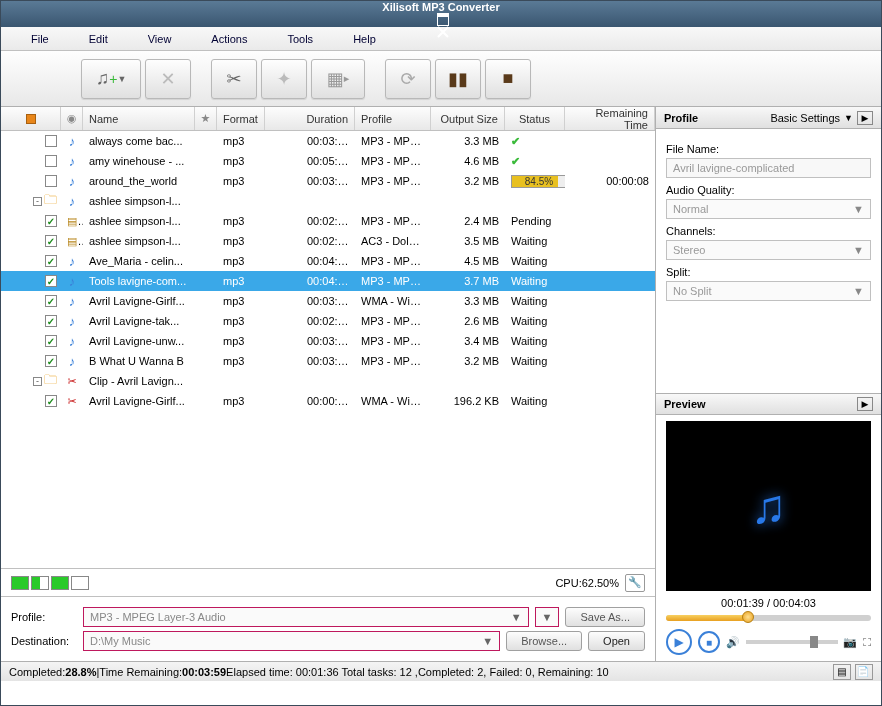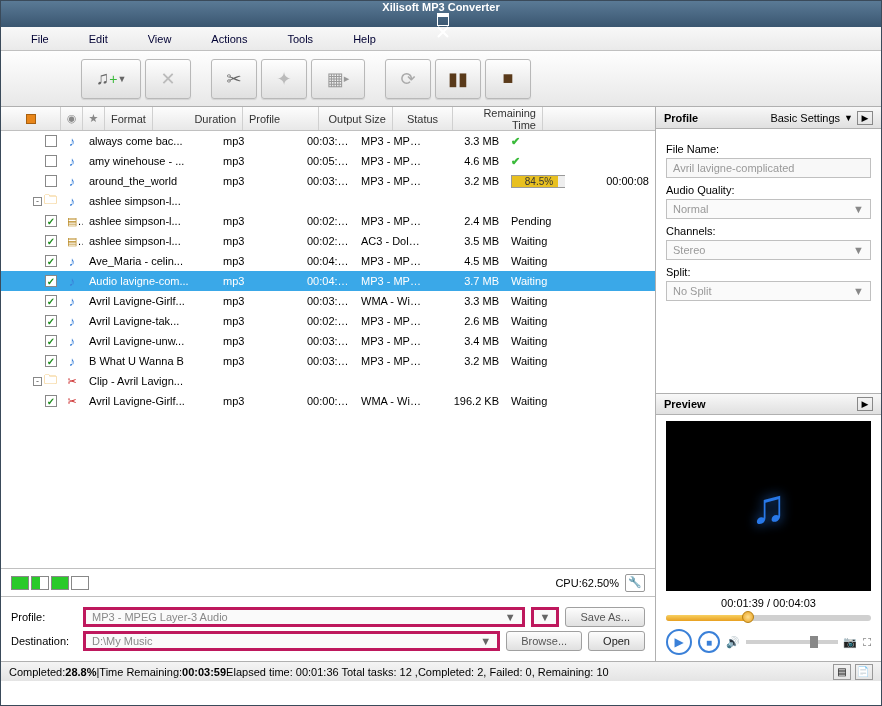--- a/index.html
+++ b/index.html
@@ -47,21 +47,21 @@
 .progress-text { position: absolute; top: 0; left: 0; width: 100%; text-align: center; font-size: 10px; color: #333; }
 .cpu-area { height: 28px; border-top: 1px solid #c0c0c0; background: #fff; display: flex; align-items: center; padding: 0 10px; }
 .cpu-bars { display: flex; gap: 2px; }
 .cpu-bar { width: 18px; height: 14px; border: 1px solid #888; background: linear-gradient(90deg, #2aca2a 50%, #fff 50%); }
 .cpu-bar.full { background: #2aca2a; }
 .cpu-text { margin-left: auto; margin-right: 6px; }
 .wrench { width: 20px; height: 18px; border: 1px solid #999; border-radius: 2px; display: flex; align-items: center; justify-content: center; cursor: pointer; }
 .bottom-form { border-top: 1px solid #c0c0c0; padding: 6px 10px; background: #fff; }
 .form-row { display: flex; align-items: center; margin: 4px 0; gap: 6px; }
 .form-label { width: 66px; }
-.form-select { flex: 1; height: 20px; border: 3px solid #be185d; padding: 0 6px; color: #888; display: flex; align-items: center; background: #fafafa; }
+.form-select { flex: 1; height: 20px; border: 1px solid #be185d; padding: 0 6px; color: #888; display: flex; align-items: center; background: #fafafa; }
 .form-select .arrow { margin-left: auto; color: #666; }
 .form-btn { height: 20px; padding: 0 14px; border: 1px solid #a0a0a0; border-radius: 3px; background: linear-gradient(#fdfdfd,#e0e0e0); color: #555; cursor: pointer; display: flex; align-items: center; }
 .panel-header { height: 22px; background: linear-gradient(#f8f8f8,#e0e0e0); border-bottom: 1px solid #b0b0b0; display: flex; align-items: center; padding: 0 8px; font-weight: bold; }
 .panel-header .right { margin-left: auto; font-weight: normal; display: flex; align-items: center; gap: 4px; }
 .play-toggle { width: 16px; height: 14px; border: 1px solid #888; display: flex; align-items: center; justify-content: center; font-size: 9px; cursor: pointer; }
 .profile-body { padding: 8px 10px; flex: 1; }
 .prof-label { display: block; margin: 6px 0 3px; }
 .prof-input { width: 100%; height: 20px; border: 1px solid #c0c0c0; padding: 0 6px; color: #999; background: #f8f8f8; }
 .prof-select { width: 100%; height: 20px; border: 1px solid #c0c0c0; padding: 0 6px; color: #999; display: flex; align-items: center; background: #fafafa; }
 .prof-select .arrow { margin-left: auto; color: #888; }
@@ -126,20 +126,21 @@
   <div class="tool-btn bordered" style="color:#5a3a1a">■</div>
 </div>
 
 <div class="main-area">
   <div class="left-panel">
     <div class="list-header">
       <div class="col-tree" style="justify-content:center">
           <span style="width:10px;height:10px;background:#e8861a;border:1px solid #a86010"></span>
         </div>
       <div class="col-type" style="justify-content:center;color:#888">◉</div>
+      <div class="col-name">Name</div>
       <div class="col-star" style="color:#888">★</div>
       <div class="col-format">Format</div>
       <div class="col-duration">Duration</div>
       <div class="col-profile">Profile</div>
       <div class="col-size">Output Size</div>
       <div class="col-status">Status</div>
       <div class="col-remain">Remaining Time</div>
     </div>
     <div class="list-body" id="list-body">
         <div class="row">
@@ -244,21 +245,21 @@
           <div class="col-profile">MP3 - MPEG ...</div>
           <div class="col-size">4.5 MB</div>
           <div class="col-status">Waiting</div>
           <div class="col-remain"></div>
         </div>
         <div class="row selected">
           <div class="tree-cell" style="">
             <span class="checkbox checked"></span>
           </div>
           <div class="col-type" style="text-align:center"><span class="music-ico">♪</span></div>
-          <div class="col-name">Audio lavigne-com...</div>
+          <div class="col-name">Tools lavigne-com...</div>
           <div class="col-star"></div>
           <div class="col-format">mp3</div>
           <div class="col-duration">00:04:03</div>
           <div class="col-profile">MP3 - MPEG ...</div>
           <div class="col-size">3.7 MB</div>
           <div class="col-status">Waiting</div>
           <div class="col-remain"></div>
         </div>
         <div class="row">
           <div class="tree-cell" style="">

